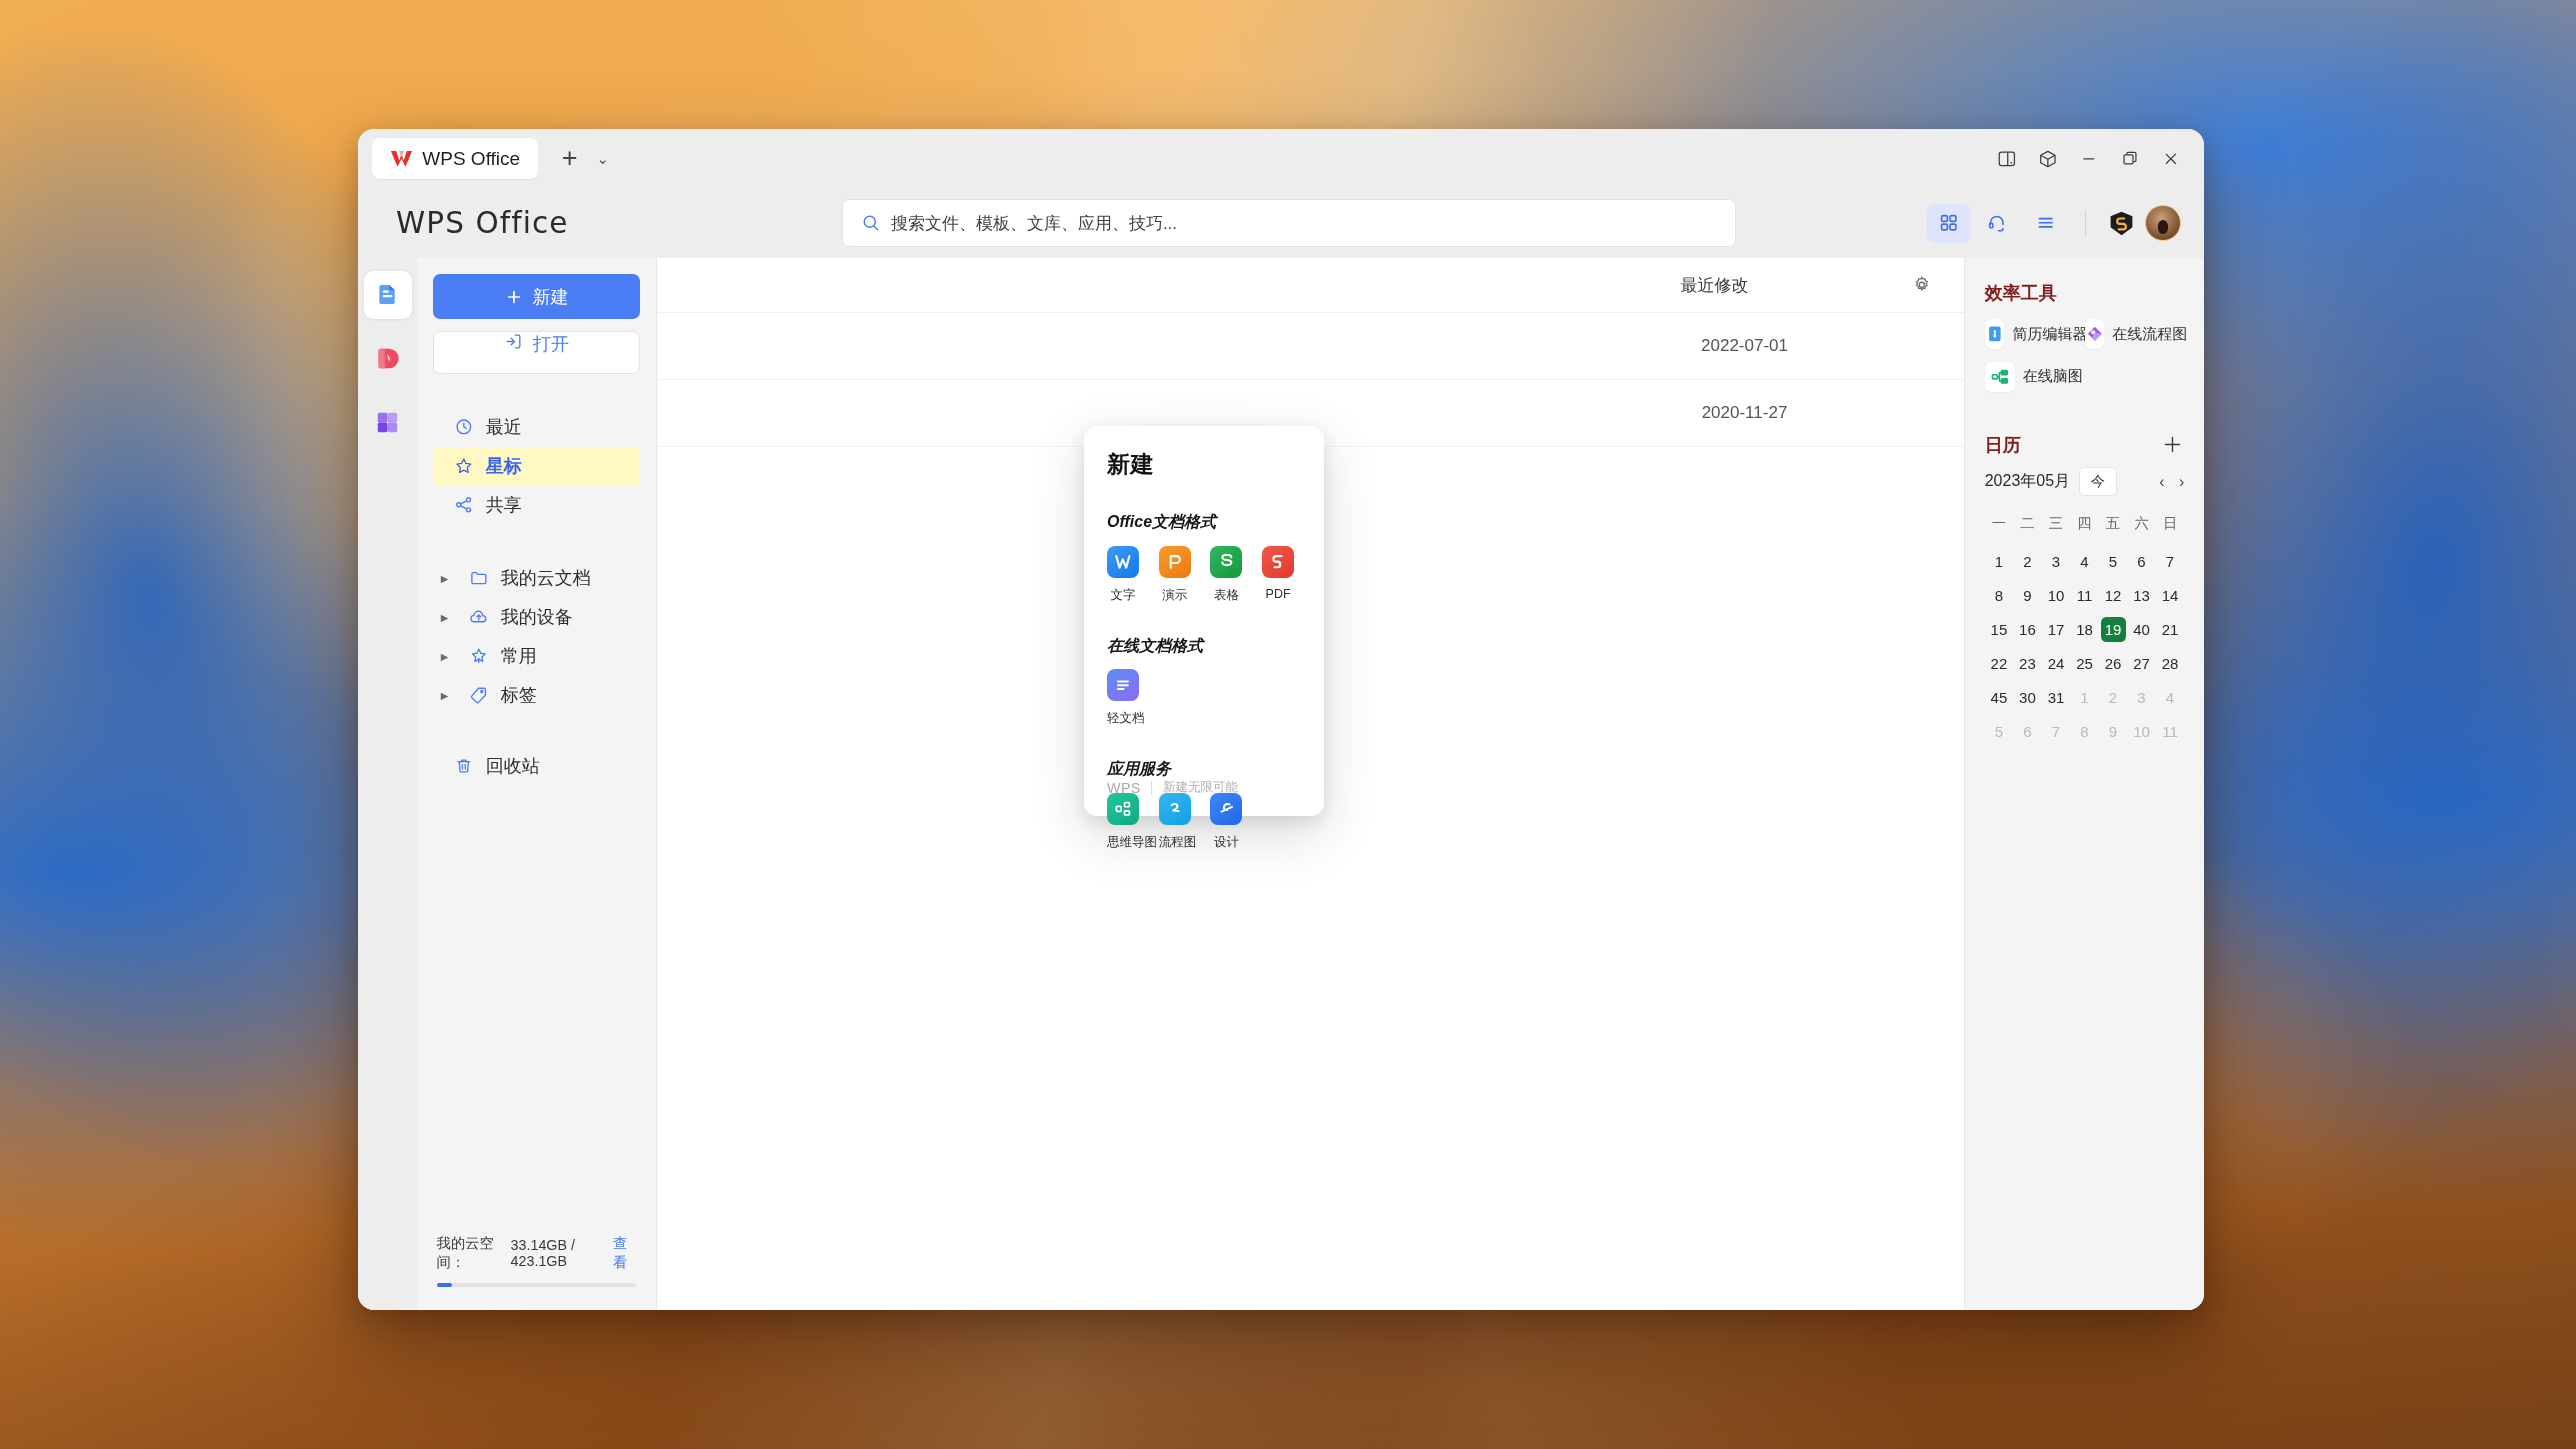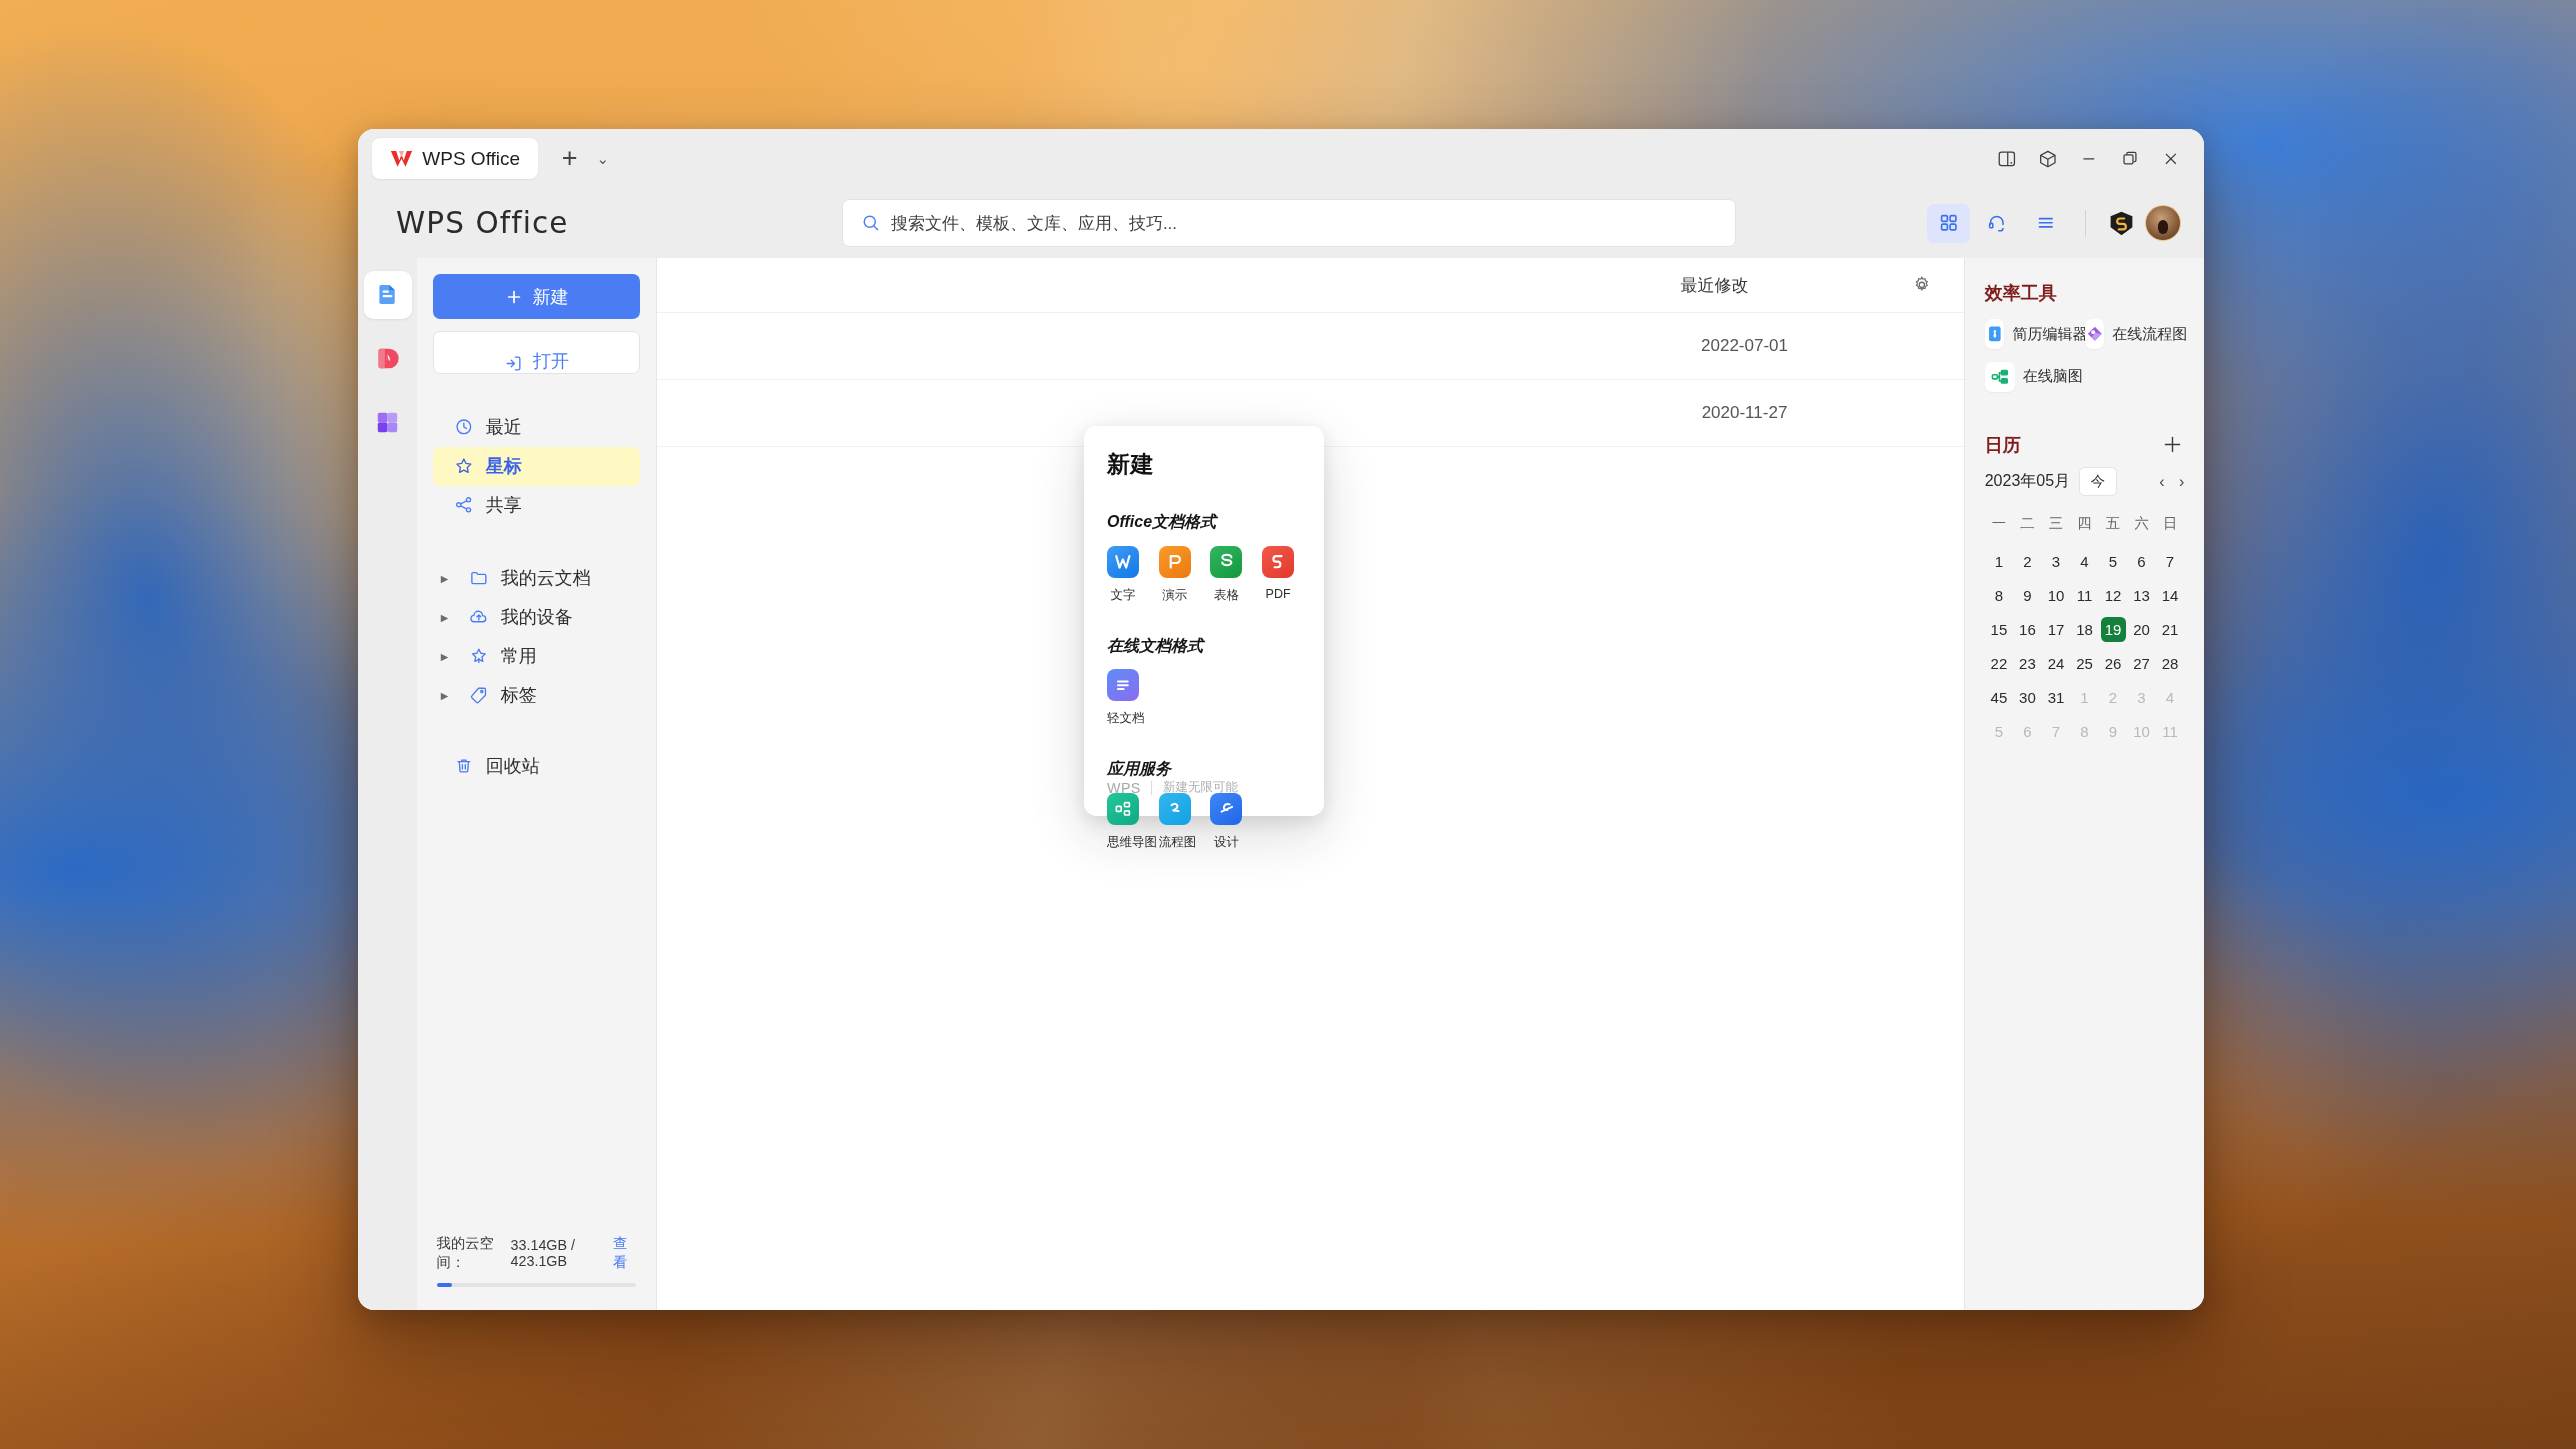--- a/index.html
+++ b/index.html
@@ -170,21 +170,21 @@
   .btn-new {
     height: 45px; border-radius: 7.2px;
     background: #4a7cf3; color: #fff;
     display: flex; align-items: center; justify-content: center; gap: 9.8px;
     font-size: 18px;
   }
   .btn-open {
     margin-top: 11.6px; height: 43px; border-radius: 7.2px;
     background: #fff; border: 0.9px solid #e3e3e3;
     color: #4a7cf3;
-    display: flex; align-items: flex-end; justify-content: center; gap: 9.8px;
+    display: flex; align-items: flex-start; justify-content: center; gap: 9.8px;
     font-size: 18px;
   }
   .navlist { margin-top: 34px; }
   .navitem {
     height: 39px; border-radius: 7.2px;
     display: flex; align-items: center;
     padding-left: 19.7px; gap: 11.6px;
     font-size: 18px; color: #2e2e2e;
   }
   .navitem.active { background: #fef9c3; color: #3a62e8; font-weight: 700; }
@@ -775,21 +775,21 @@
               <span>15</span>
             </div><div class="d">
               <span>16</span>
             </div><div class="d">
               <span>17</span>
             </div><div class="d">
               <span>18</span>
             </div><div class="d today">
               <span>19</span>
             </div><div class="d">
-              <span>20</span>
+              <span>40</span>
             </div><div class="d">
               <span>21</span>
             </div><div class="d">
               <span>22</span>
             </div><div class="d">
               <span>23</span>
             </div><div class="d">
               <span>24</span>
             </div><div class="d">
               <span>25</span>

